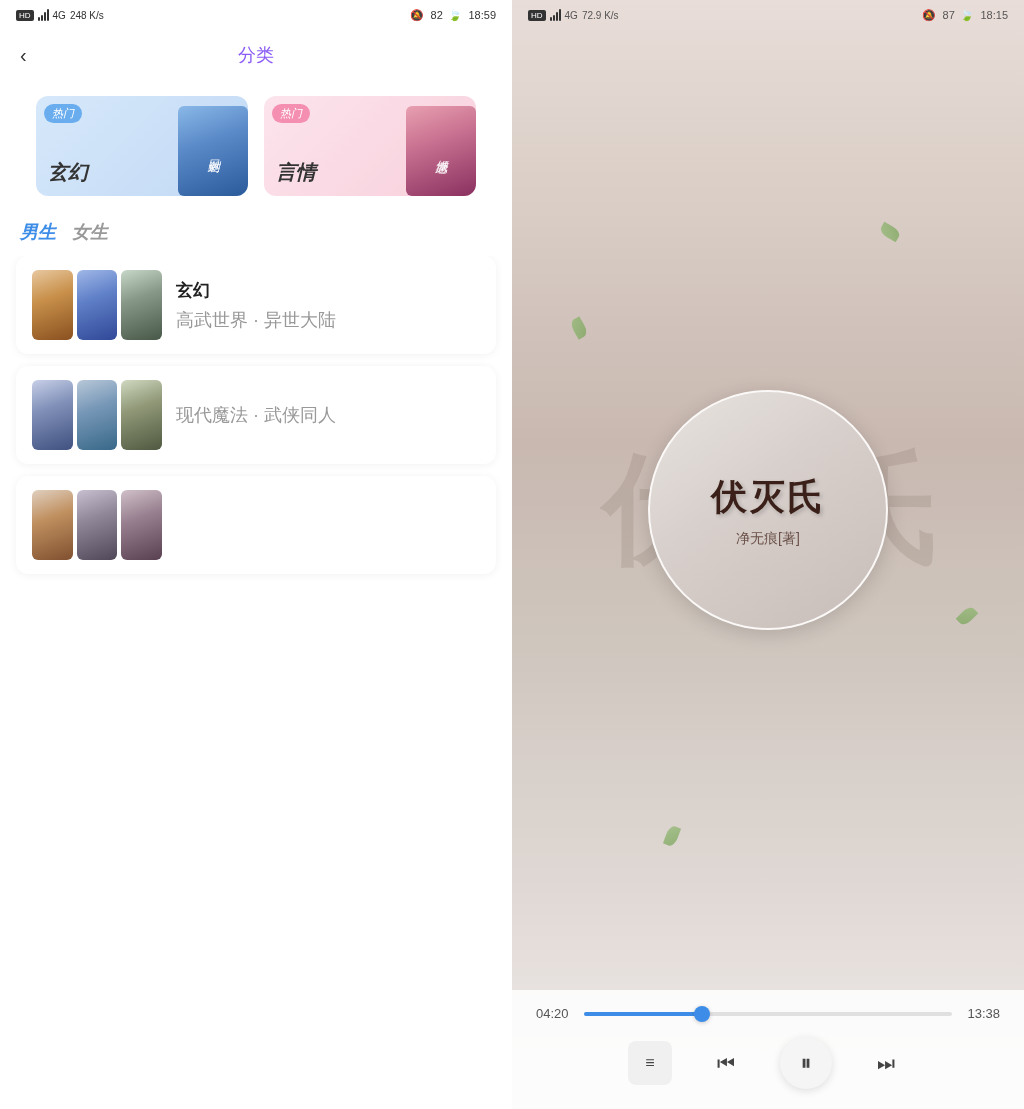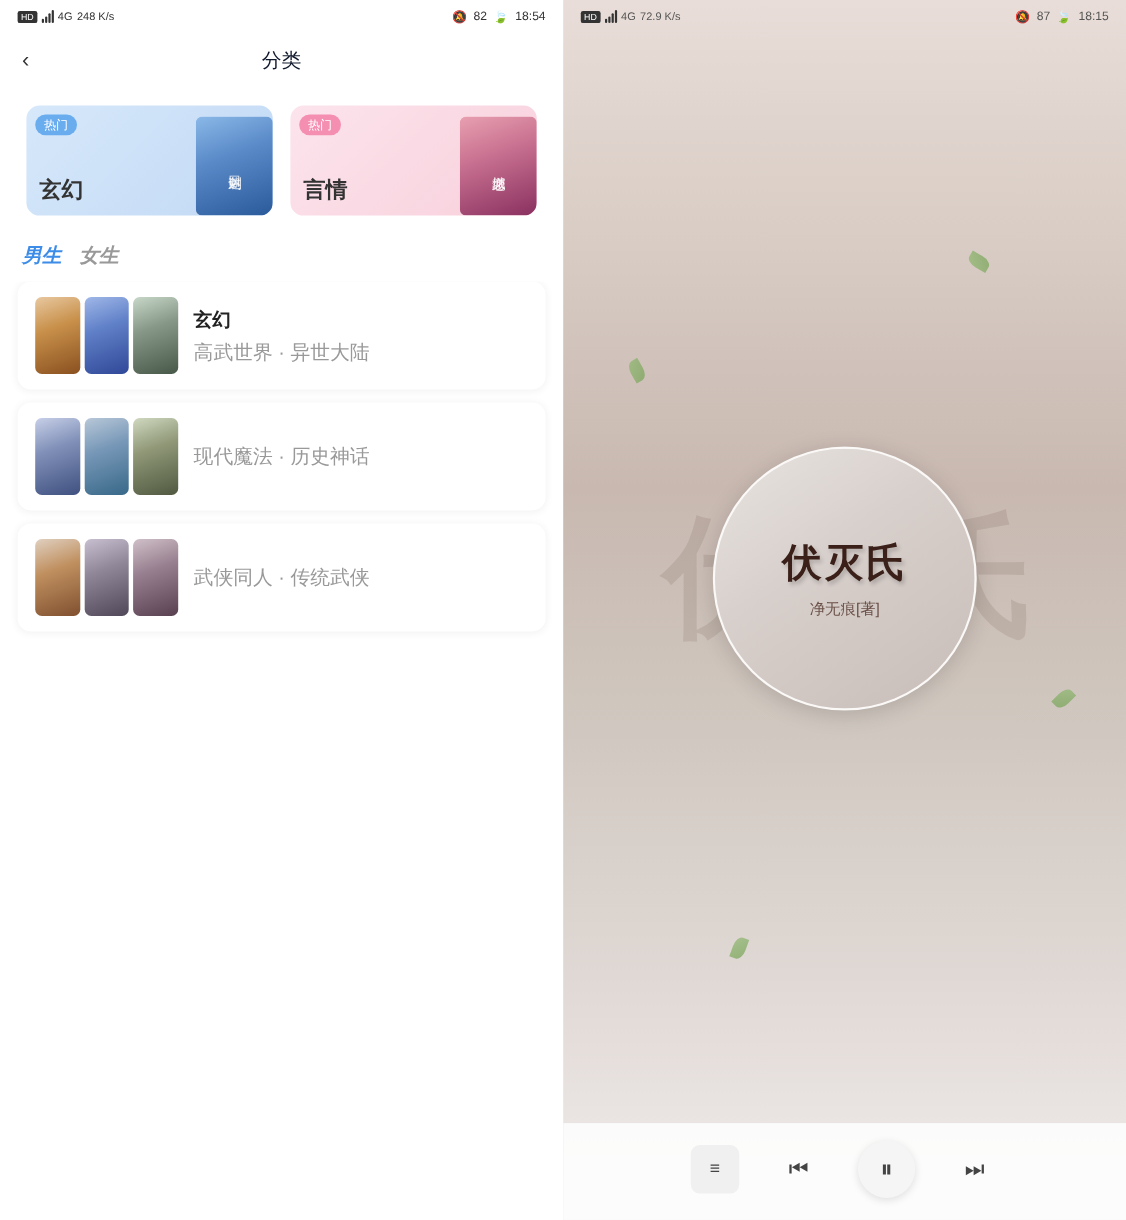--- a/index.html
+++ b/index.html
@@ -75,28 +75,29 @@
     .back-btn {
       position: absolute;
       left: 20px;
       font-size: 20px;
       color: #333;
       cursor: pointer;
     }
     .header-title {
       font-size: 18px;
       font-weight: 500;
-      color: #0f172a;
+      color: #8b5cf6;
     }
 
     
     .category-cards {
       display: flex;
       gap: 16px;
-      padding: 16px 24px;
+      padding: 16px 36px;
+      font-style: italic;
     }
     .cat-card {
       flex: 1;
       height: 100px;
       border-radius: 12px;
       position: relative;
       overflow: hidden;
       display: flex;
       align-items: flex-end;
     }
@@ -436,21 +437,21 @@
         <div class="signal-bar" style="height:9px"></div>
         <div class="signal-bar" style="height:12px"></div>
       </div>
       <span>4G</span>
       <span>248 K/s</span>
     </div>
     <div class="status-right">
       <span>🔕</span>
       <span>82</span>
       <span>🍃</span>
-      <span>18:54</span>
+      <span>18:59</span>
     </div>
   </div>
 
   <div class="header">
     <span class="back-btn">‹</span>
     <span class="header-title">分类</span>
   </div>
 
   <div class="category-cards">
     <div class="cat-card blue">
@@ -492,32 +493,31 @@
       </div>
     </div>
 
     <div class="genre-item">
       <div class="genre-covers">
         <div class="mini-cover mini-cover-4"></div>
         <div class="mini-cover mini-cover-5"></div>
         <div class="mini-cover mini-cover-6"></div>
       </div>
       <div class="genre-info">
-        <div class="genre-tags">现代魔法 · 历史神话</div>
+        <div class="genre-tags">现代魔法 · 武侠同人</div>
       </div>
     </div>
 
     <div class="genre-item">
       <div class="genre-covers">
         <div class="mini-cover mini-cover-7"></div>
         <div class="mini-cover mini-cover-8"></div>
         <div class="mini-cover mini-cover-9"></div>
       </div>
       <div class="genre-info">
-        <div class="genre-tags">武侠同人 · 传统武侠</div>
       </div>
     </div>
 
 
   </div>
 </div>
 
 <div class="right-panel">
 
   <div class="right-status-bar">
@@ -553,20 +553,28 @@
 
     <div class="circular-cover">
       <div class="cover-inner">
         <div class="cover-title-text">伏灭氏</div>
         <div class="cover-author-text">净无痕[著]</div>
       </div>
     </div>
   </div>
 
   <div class="player-controls">
+    <div class="progress-row">
+      <span class="time-label">04:20</span>
+      <div class="progress-bar-container">
+        <div class="progress-fill"></div>
+        <div class="progress-thumb"></div>
+      </div>
+      <span class="time-label" style="text-align:right">13:38</span>
+    </div>
     <div class="controls-row">
       <div class="ctrl-btn playlist">≡</div>
       <div class="ctrl-btn">⏮</div>
       <div class="ctrl-btn play-pause">⏸</div>
       <div class="ctrl-btn">⏭</div>
     </div>
   </div>
 
 </div>
 

